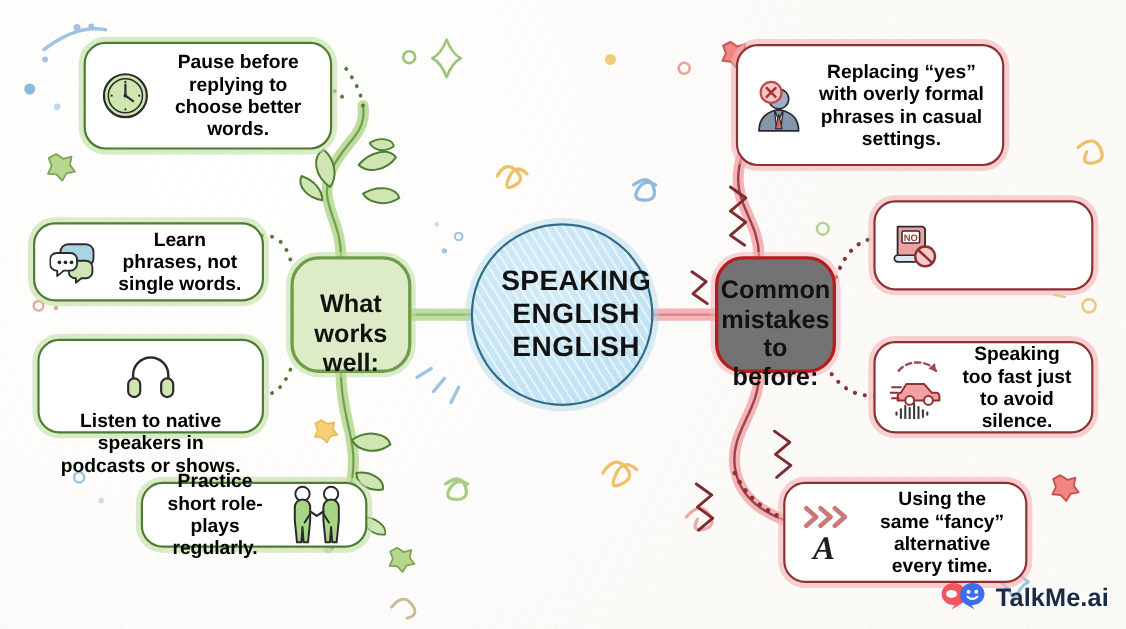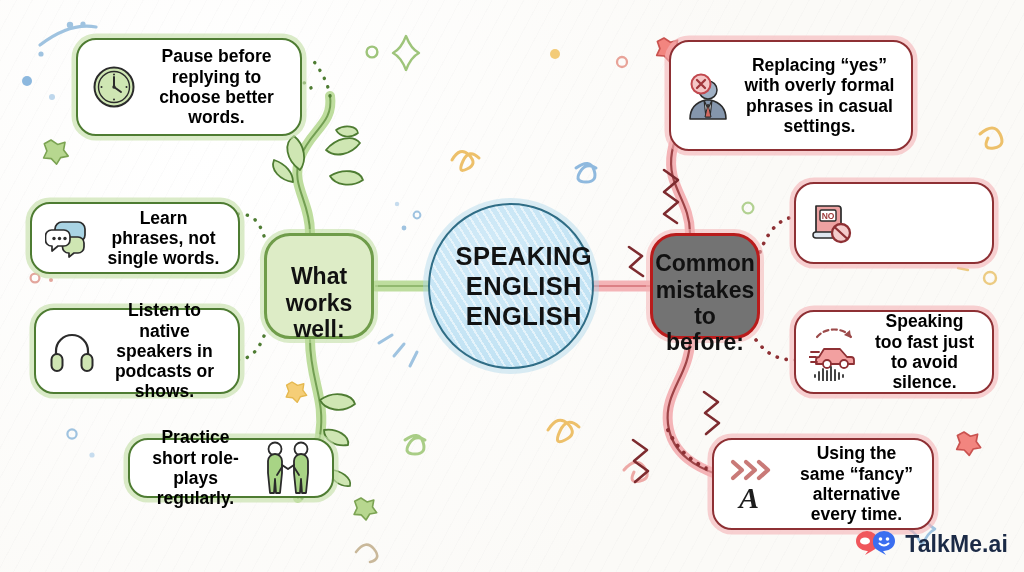--- a/index.html
+++ b/index.html
@@ -265,21 +265,21 @@
         <path d="M24 20 h9 a6 6 0 0 1 6 6 v4 a6 6 0 0 1 -6 6 h-4 l-5 4 v-4 h-.5 a6 6 0 0 1 -6 -6 v-4 a6 6 0 0 1 6 -6z" fill="#cfe6b3" stroke="#2b2b2b" stroke-width="1.7" stroke-linejoin="round"></path>
         <path d="M7 13 h12 a6 6 0 0 1 6 6 v4 a6 6 0 0 1 -6 6 h-6 l-6 5 v-5 h-.5 a6 6 0 0 1 -6 -6 v-4 a6 6 0 0 1 6 -6z" fill="#ffffff" stroke="#2b2b2b" stroke-width="1.7" stroke-linejoin="round"></path>
         <circle cx="9" cy="21.5" r="1.7" fill="#2b2b2b"></circle>
         <circle cx="14.5" cy="21.5" r="1.7" fill="#2b2b2b"></circle>
         <circle cx="20" cy="21.5" r="1.7" fill="#2b2b2b"></circle>
       </svg>
     </span>
     <span class="ctext">Learn phrases, not single words.</span>
   </div>
 
-  <div class="node card green" style="left:34px;top:308px;width:206px;height:86px;">
+  <div class="node card green" style="left:34px;top:308px;width:206px;height:86px;flex-direction:column;">
     <span class="cicon">
       <svg width="46" height="44" viewBox="0 0 46 44">
         <path d="M7 28 V22 a16 16 0 0 1 32 0 v6" fill="none" stroke="#2b2b2b" stroke-width="2.2" stroke-linecap="round"></path>
         <rect x="2.5" y="25" width="11" height="17" rx="5.5" fill="#cfe6b3" stroke="#2b2b2b" stroke-width="2"></rect>
         <rect x="32.5" y="25" width="11" height="17" rx="5.5" fill="#cfe6b3" stroke="#2b2b2b" stroke-width="2"></rect>
       </svg>
     </span>
     <span class="ctext">Listen to native speakers in podcasts or shows.</span>
   </div>
 

